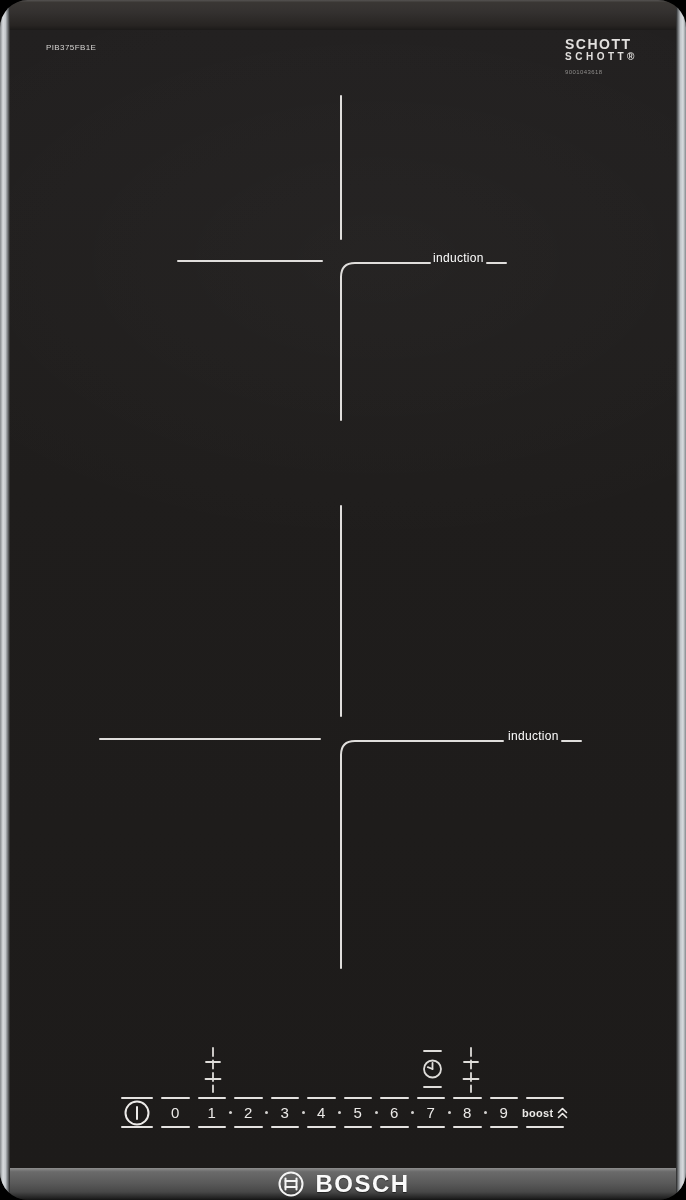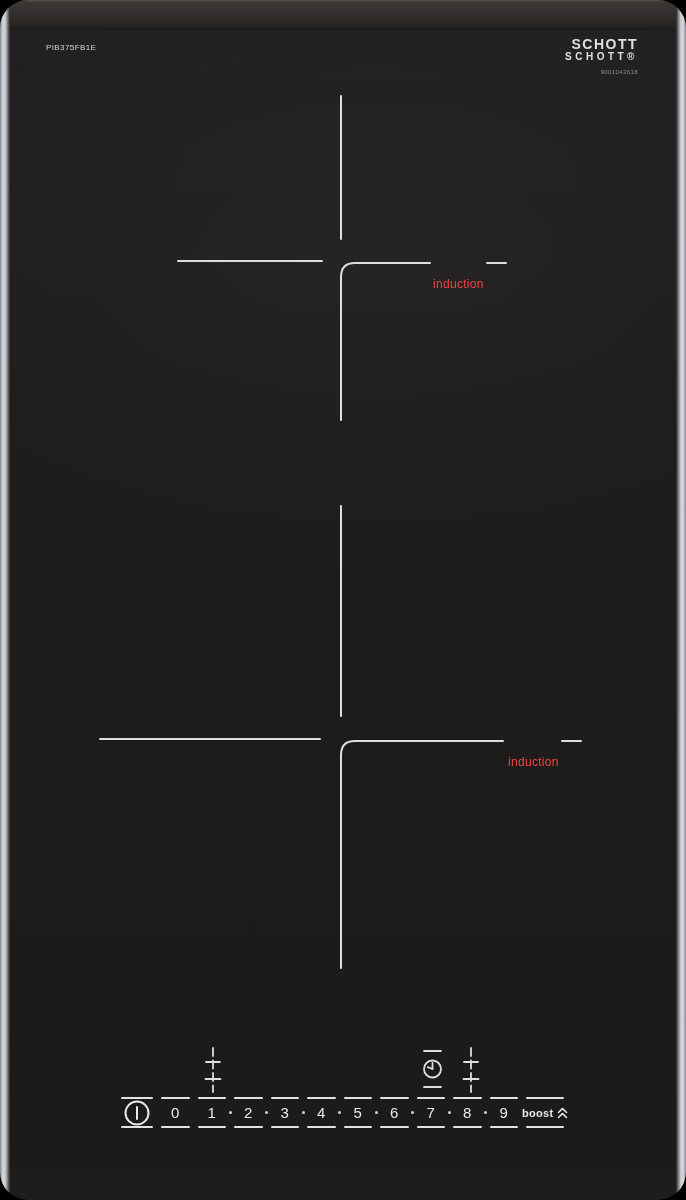--- a/index.html
+++ b/index.html
@@ -32,27 +32,27 @@
   .bosch-word{
     color:#fafafa;font-size:24px;font-weight:700;letter-spacing:1.5px;
     text-shadow:0 1px 1px rgba(0,0,0,.5);line-height:1;
   }
   
   .model-no{
     position:absolute;left:46px;top:43px;z-index:5;
     color:#d6d4d2;font-size:8px;letter-spacing:.4px;
   }
   .glass-brand{
-    position:absolute;right:48px;top:37px;z-index:5;text-align:right;color:#e2e0de;
+    position:absolute;right:48px;top:37px;z-index:5;color:#e2e0de;
   }
   .glass-brand .l1{font-size:14px;font-weight:600;letter-spacing:1.5px;line-height:14px;}
   .glass-brand .l2{font-size:10px;font-weight:600;letter-spacing:3.5px;line-height:11px;}
   .glass-brand .code{margin-top:7px;font-size:6px;letter-spacing:.4px;color:#8f8d8b;font-weight:400;}
   .induction-label{
-    position:absolute;z-index:5;color:#ef4444;font-size:12px;letter-spacing:.3px;line-height:12px;margin-top:26px;
+    position:absolute;z-index:5;color:#ffffff;font-size:12px;letter-spacing:.3px;line-height:12px;
   }
   .induction-label.z1{left:433px;top:252px;}
   .induction-label.z2{left:508px;top:730px;}
   
   .markings{position:absolute;left:0;top:0;z-index:4;pointer-events:none;}
   
   .ctl-icon{position:absolute;z-index:6;}
   
   .strip{
     position:absolute;left:117px;top:1097px;width:451px;height:31px;z-index:6;
@@ -175,14 +175,26 @@
       <svg width="11" height="12" viewBox="0 0 11 12" fill="none" stroke="#eceae8" stroke-width="1.6" stroke-linecap="round" stroke-linejoin="round">
         <polyline points="1.5,5.5 5.5,1.5 9.5,5.5"></polyline>
         <polyline points="1.5,10.5 5.5,6.5 9.5,10.5"></polyline>
       </svg>
     </div>
   </div>
 
   <div class="trim left"></div>
   <div class="trim right"></div>
 
+  <div class="bottom-band">
+    <div class="bosch-logo">
+      <svg width="30" height="30" viewBox="0 0 30 30" fill="none" stroke="#f4f4f4" stroke-width="2" stroke-linecap="round">
+        <circle cx="15" cy="15" r="11.5"></circle>
+        <line x1="9.5" y1="9.5" x2="9.5" y2="20.5"></line>
+        <line x1="20.5" y1="9.5" x2="20.5" y2="20.5"></line>
+        <line x1="9.5" y1="12" x2="20.5" y2="12"></line>
+        <line x1="9.5" y1="18" x2="20.5" y2="18"></line>
+      </svg>
+      <span class="bosch-word">BOSCH</span>
+    </div>
+  </div>
 
 </div>
 
 </body></html>

